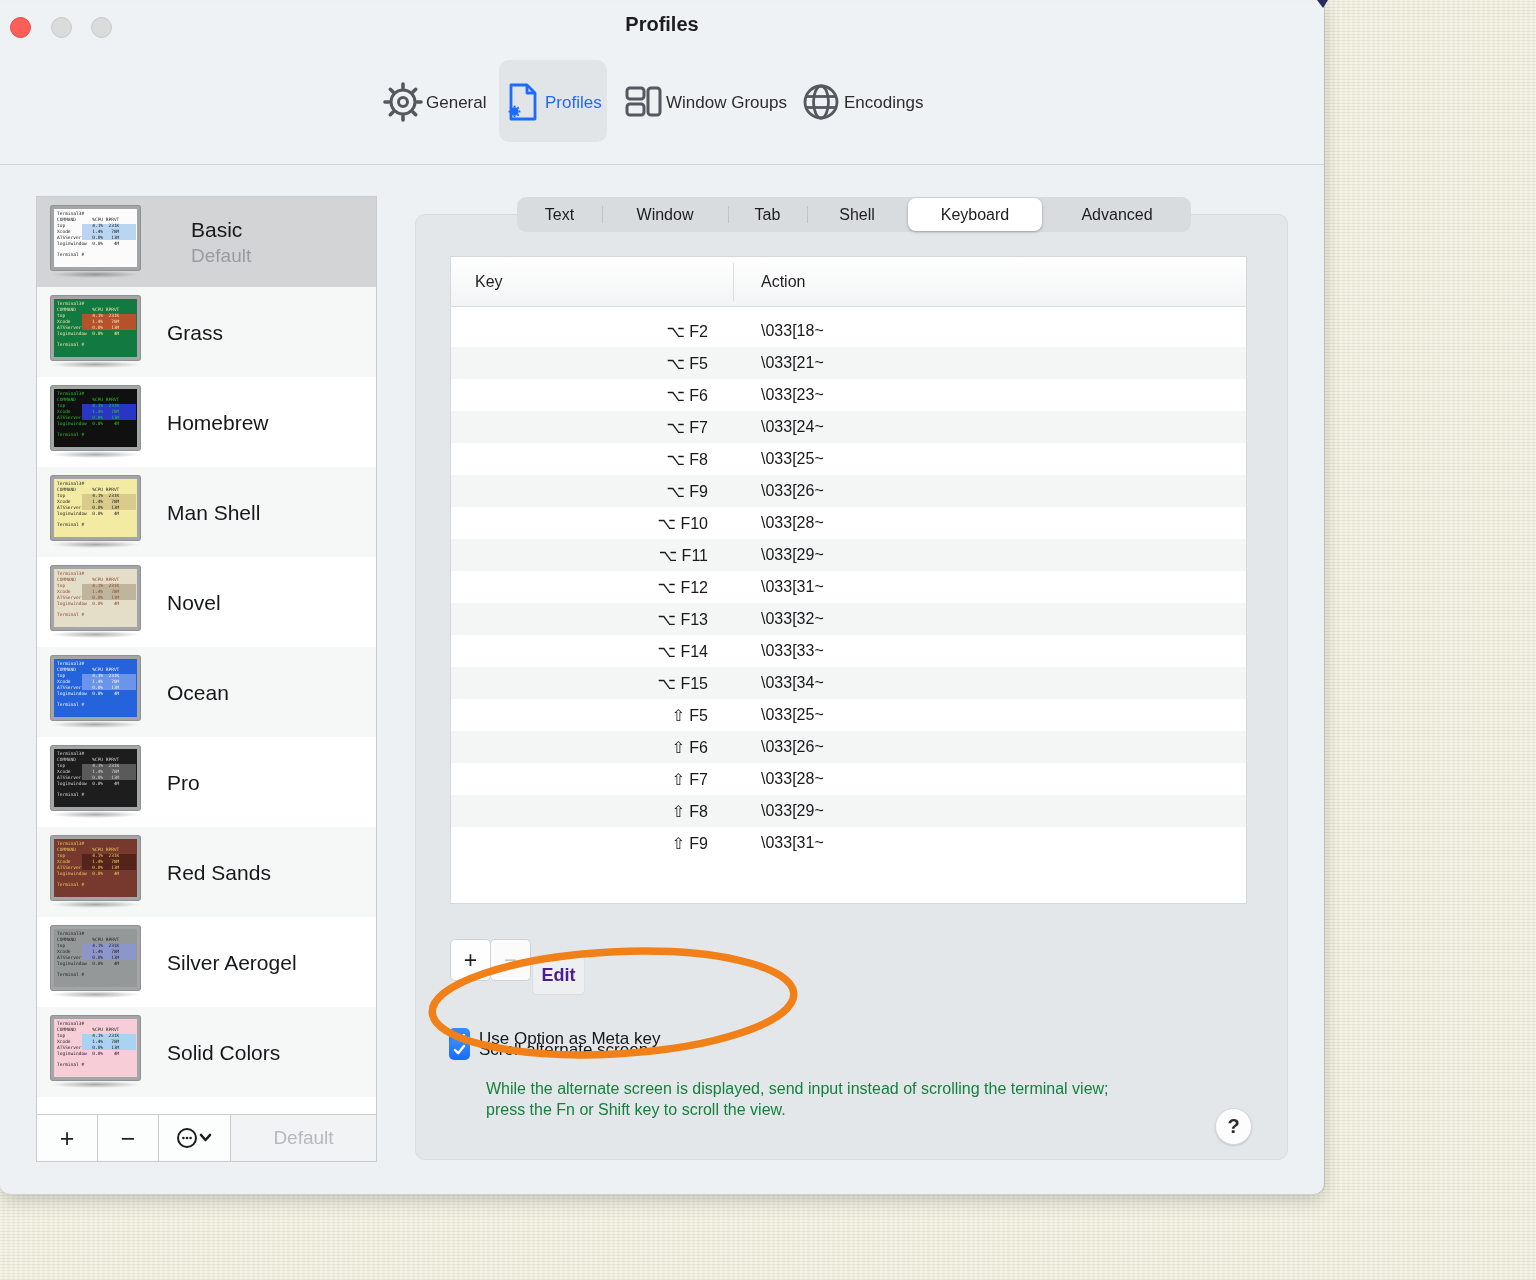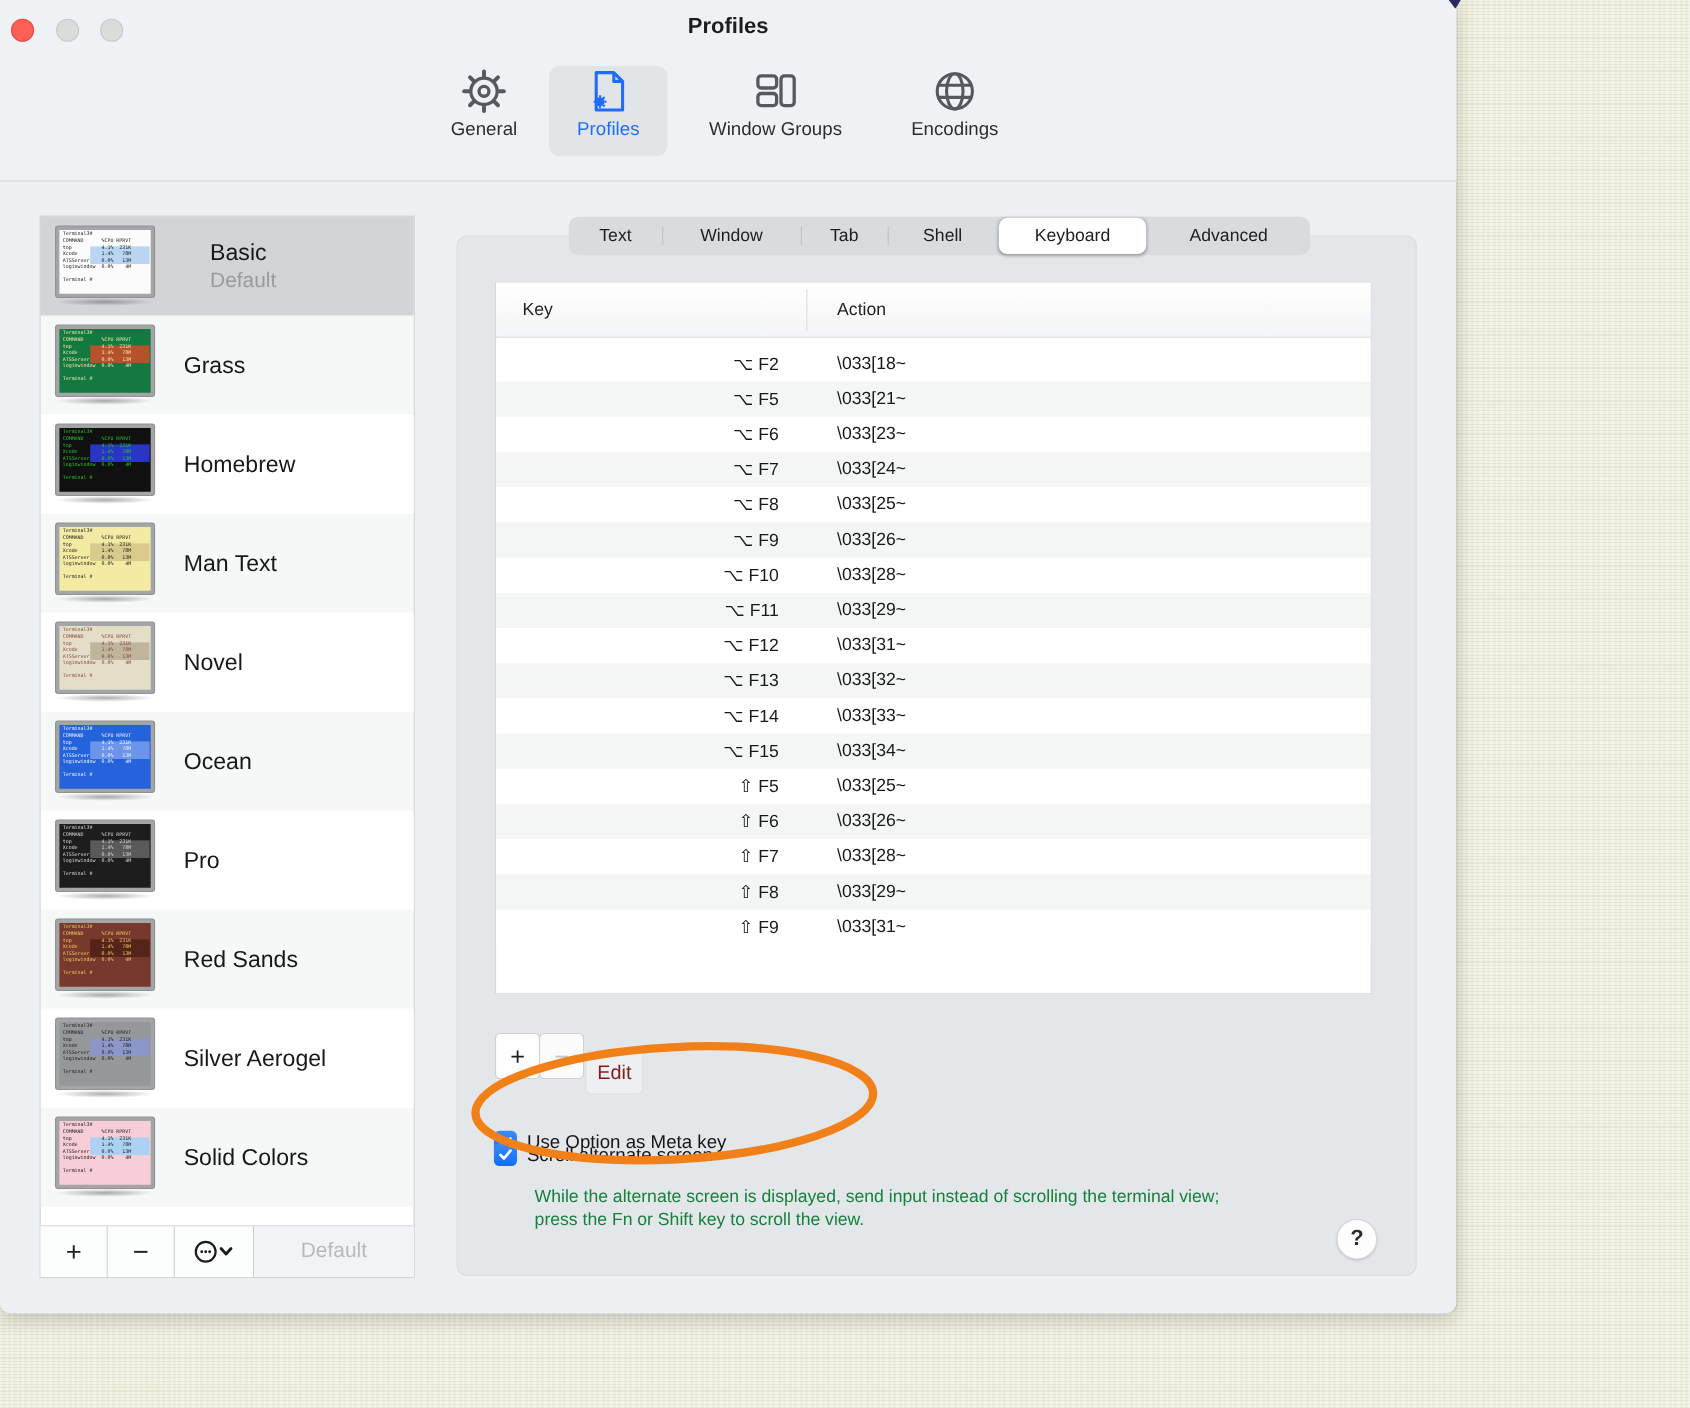--- a/index.html
+++ b/index.html
@@ -13,21 +13,21 @@
   
   .window{position:absolute;left:0;top:0;width:1324px;height:1194px;background:#edf1f4;
     border-radius:0 0 10px 10px;box-shadow:1px 0 0 rgba(0,0,0,.12), 0 6px 18px rgba(0,0,0,.18);}
   .titlebar-zone{position:absolute;left:0;top:4px;right:0;height:160px;border-bottom:1px solid #d2d4d6;background:#eff2f5;}
   .title{position:absolute;left:0;right:0;top:9px;text-align:center;font-size:20px;font-weight:700;color:#1d1d1f;}
   .tl{position:absolute;top:13px;width:21px;height:21px;border-radius:50%;}
   .tl.red{left:10px;background:#fe5f57;border:1px solid #e14942;box-sizing:border-box;}
   .tl.g1{left:51px;background:#dadcdc;border:1px solid #c8caca;box-sizing:border-box;}
   .tl.g2{left:91px;background:#dadcdc;border:1px solid #c8caca;box-sizing:border-box;}
   
-  .tb-item{position:absolute;top:56px;height:84px;display:flex;flex-direction:column;align-items:center;justify-content:flex-start;}
+  .tb-item{position:absolute;top:56px;height:84px;display:flex;flex-direction:row;align-items:center;justify-content:flex-start;}
   .tb-sel-bg{position:absolute;left:499px;top:56px;width:108px;height:82px;background:#e2e5e8;border-radius:10px;}
   .tb-icon{width:46px;height:46px;display:block;}
   .tb-label{font-size:17px;color:#2c2d30;margin-top:2px;white-space:nowrap;}
   .tb-item.selected .tb-label{color:#1f6bfb;}
   
   .sidebar{position:absolute;left:36px;top:196px;width:341px;height:966px;background:#ffffff;
     border:1px solid #c9cbcd;box-sizing:border-box;}
   .prow{height:90px;display:flex;align-items:center;background:#ffffff;}
   .prow.alt{background:#f6f7f7;}
   .prow.sel{background:#d2d4d6;gap:24px;}
@@ -64,21 +64,21 @@
   .th-action{padding-left:27px;font-size:16px;color:#1f1f21;}
   .tbody{padding-top:8px;}
   .trow{display:flex;height:32px;align-items:center;background:#ffffff;}
   .trow.alt{background:#f4f6f6;}
   .tkey{flex:0 0 283px;box-sizing:border-box;padding-right:26px;text-align:right;font-size:16px;color:#19191b;}
   .tact{padding-left:27px;font-size:16px;color:#19191b;}
   
   .mini-btn{position:absolute;box-sizing:border-box;display:flex;align-items:center;justify-content:center;border:1px solid #cfd2d4;border-radius:5px;background:#fefefe;z-index:3;}
   .btn-add{left:450px;top:939px;width:41px;height:42px;font-size:23px;color:#1d1d1f;}
   .btn-remove{left:490px;top:939px;width:41px;height:42px;font-size:23px;color:#c3c5c8;background:#fbfbfc;}
-  .btn-edit{left:532px;top:955px;width:53px;height:40px;font-size:18px;color:#7f1d1d;background:#edeff0;border-color:#dcdee0;z-index:2;}
+  .btn-edit{left:532px;top:955px;width:53px;height:40px;font-size:18px;color:#4c1d95;background:#edeff0;border-color:#dcdee0;z-index:2;font-weight:bold;}
   
   .chk-row{position:absolute;left:449px;display:flex;align-items:center;z-index:3;}
   .chk-row.r1{top:996px;margin-top:32px;}
   .chk-row.r2{top:1039px;}
   .chk-box{width:21px;height:21px;border-radius:5px;background:linear-gradient(#3b8bff,#156cf9);display:flex;align-items:center;justify-content:center;flex:0 0 21px;}
   .chk-label{margin-left:9px;font-size:17px;color:#151517;}
   .desc{position:absolute;left:486px;top:1078px;width:645px;font-size:16px;line-height:21px;color:#15803d;z-index:1;}
   .help-btn{position:absolute;left:1215px;top:1108px;width:37px;height:37px;border-radius:50%;background:#fdfdfd;border:1px solid #d4d6d8;box-sizing:border-box;display:flex;align-items:center;justify-content:center;font-size:20px;font-weight:700;color:#2c2c2e;box-shadow:0 1px 2px rgba(0,0,0,.15);}
   
   .annotation{position:absolute;left:420px;top:938px;width:400px;height:136px;z-index:50;pointer-events:none;}
@@ -232,21 +232,21 @@
 top          4.1%  231K
 Xcode        1.4%   78M
 ATSServer    0.0%   13M
 loginwindow  0.0%    4M
 
 Terminal #</pre>
             </div>
           <div class="thumb-shadow"></div>
         </div>
         <div class="plabels">
-            <div class="pname">Man Text</div>
+            <div class="pname">Man Shell</div>
           </div>
       </div>
       <div class="prow">
         <div class="thumbwrap">
           <div class="thumb" style="background: rgb(228, 221, 200); color: rgb(138, 74, 53);">
               <div class="thumb-hl" style="background: rgb(190, 181, 156);"></div>
               <pre class="thumb-pre">Terminal3#
 COMMAND      %CPU RPRVT
 top          4.1%  231K
 Xcode        1.4%   78M

